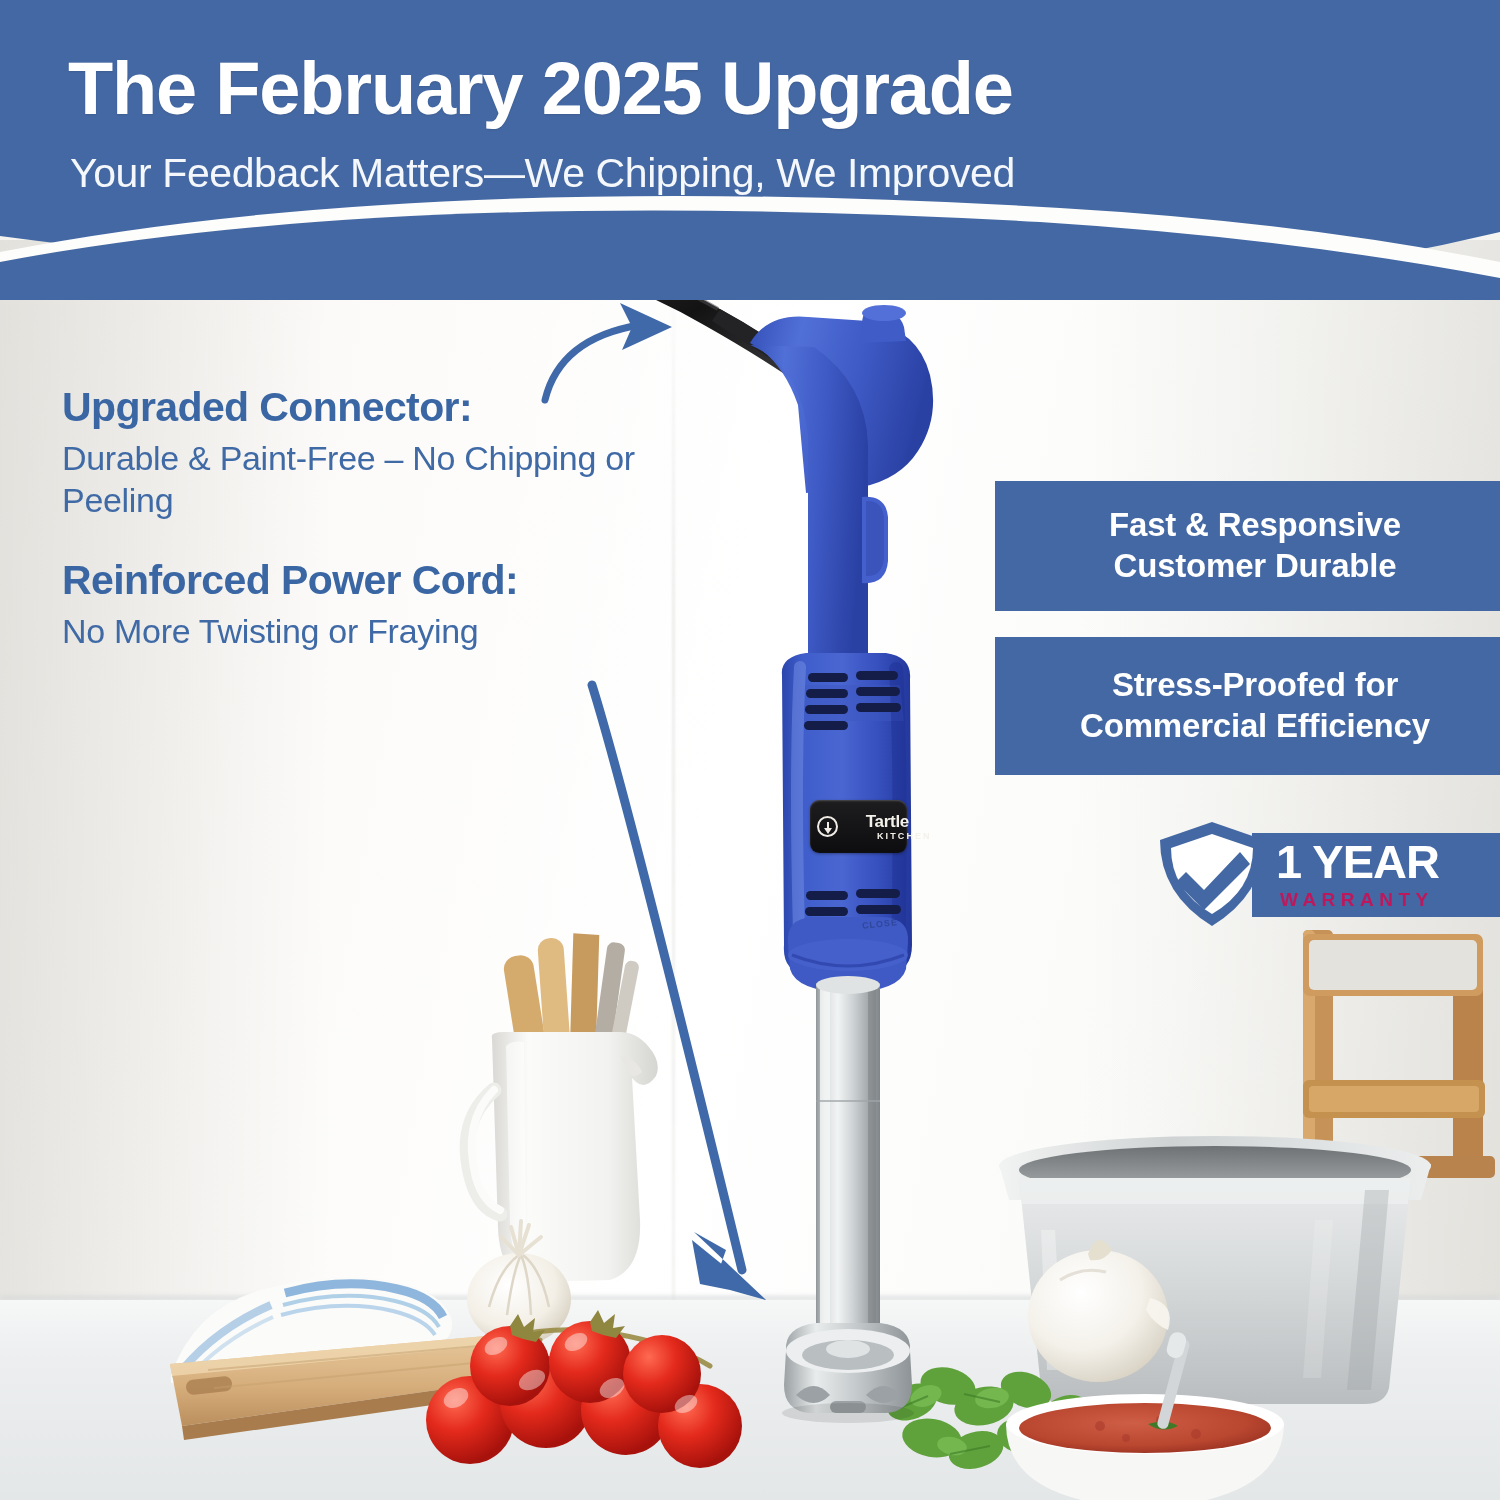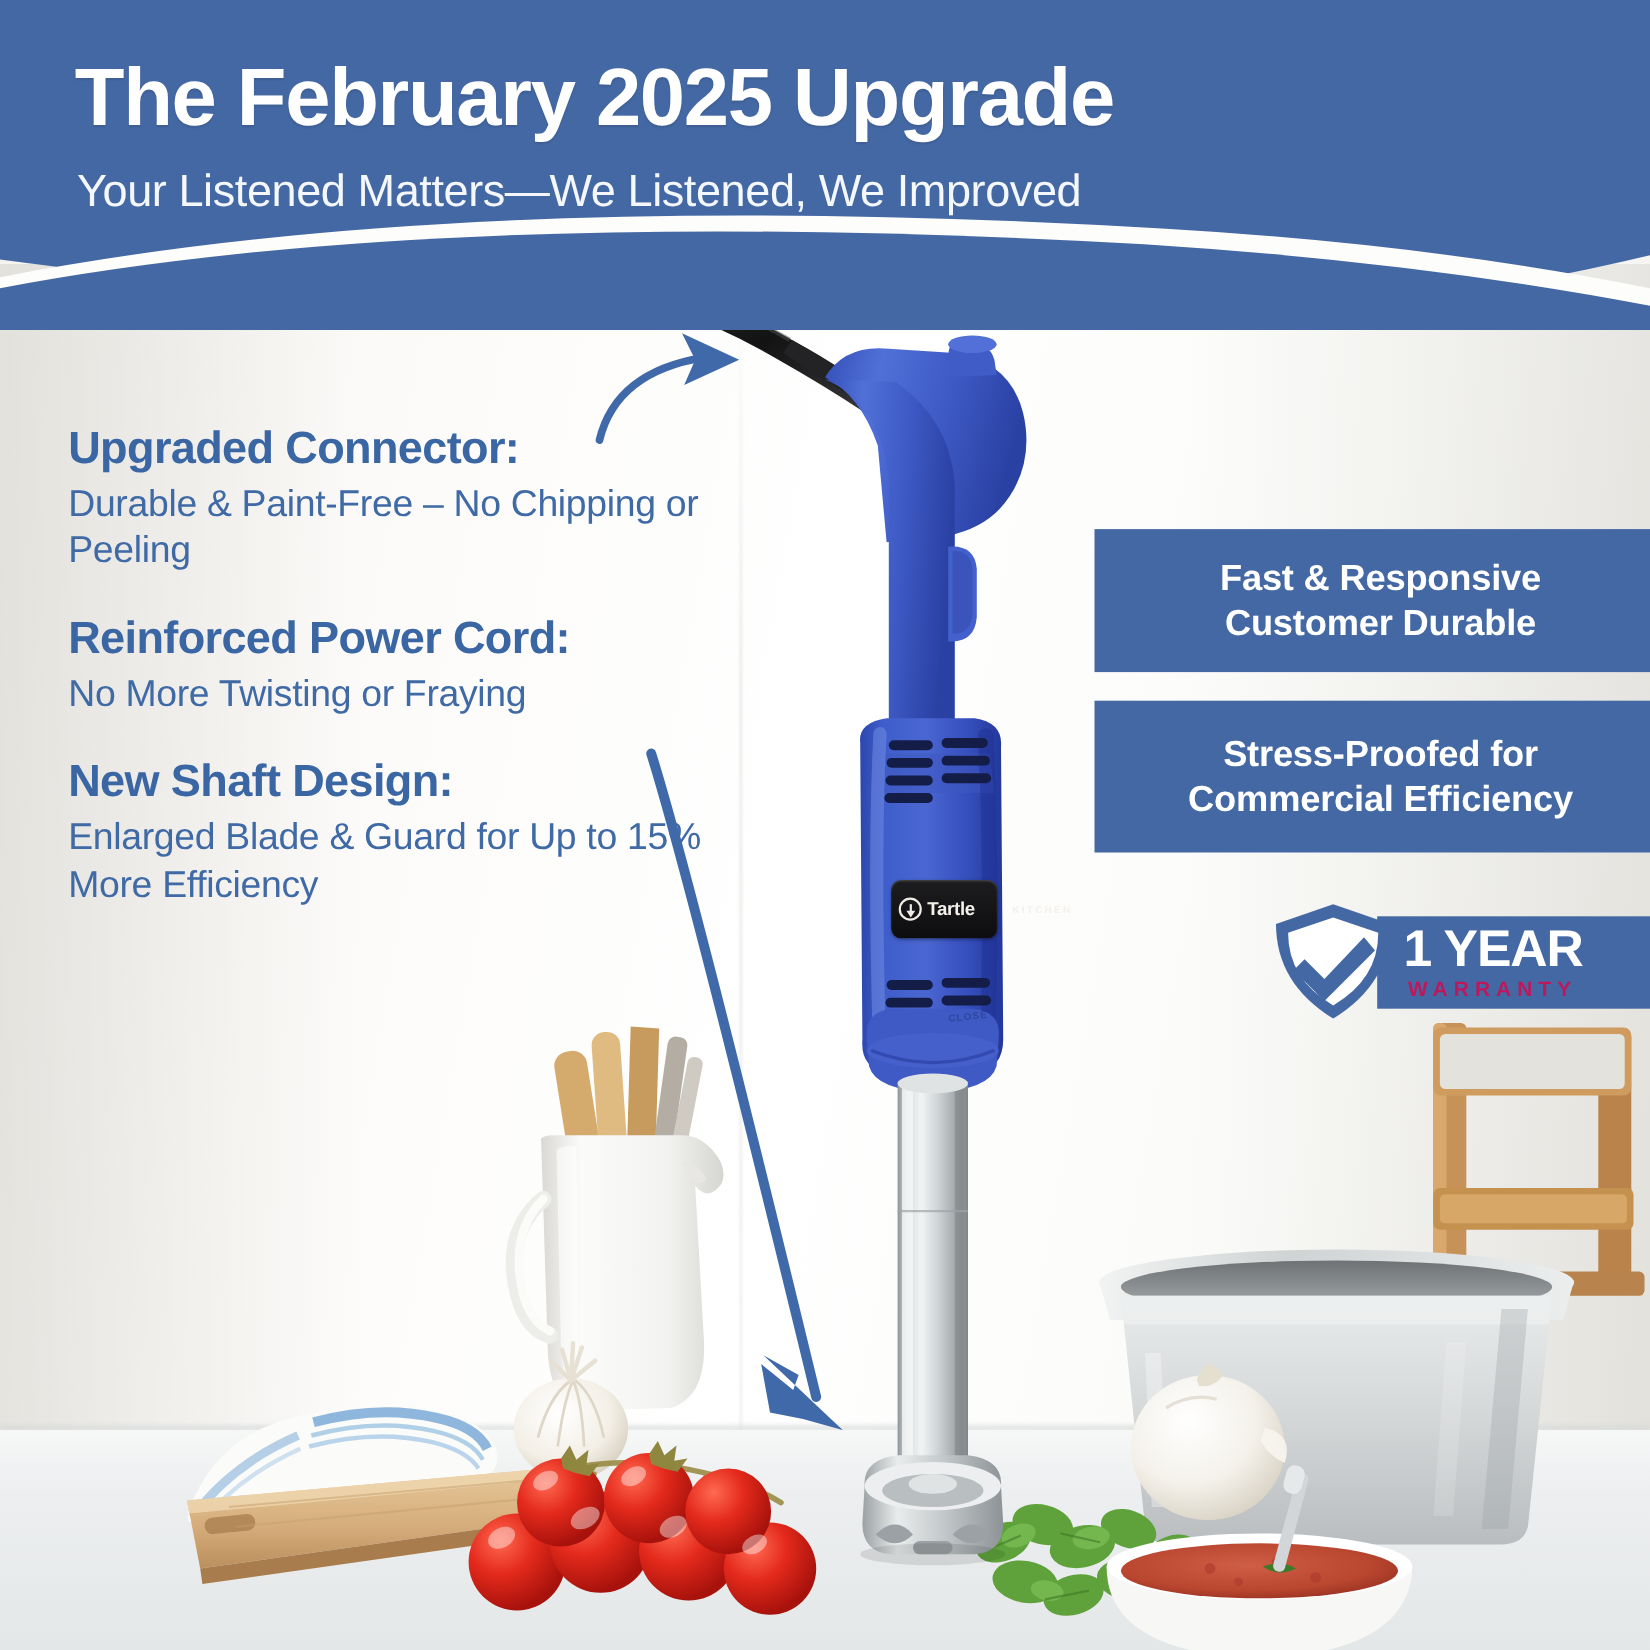--- a/index.html
+++ b/index.html
@@ -125,21 +125,21 @@
   }
   .brand-mark::before{
     content:""; position:absolute; left:50%; top:4px; width:2px; height:9px;
     background:#f0ece5; transform:translateX(-50%);
   }
   .brand-mark::after{
     content:""; position:absolute; left:50%; top:10px;
     border-left:4px solid transparent; border-right:4px solid transparent;
     border-top:6px solid #f0ece5; transform:translateX(-50%);
   }
-  .brand-txt { display:flex; flex-direction:row; line-height:1;align-items:center; }
+  .brand-txt { display:flex; flex-direction:column; line-height:1;align-items:center; }
   .brand-name { font-size:17px; font-weight:700; color:#f4f1eb; letter-spacing:-.3px; }
   .brand-kitchen { font-size:9px; font-weight:700; color:#f4f1eb; letter-spacing:2.1px; margin-top:2px;padding-left:34px; }
 
   .close-mark{
     position:absolute; left:262px; top:664px;
     font-size:9px; letter-spacing:1px; font-weight:700;
     color:rgba(20,40,90,.38); transform:rotate(-6deg);
   }
 
   
@@ -531,35 +531,31 @@
   </div>
 
   <div class="header">
     <svg width="1500" height="300" viewBox="0 0 1500 300" style="position:absolute;left:0;top:0;">
       <path d="M0 0 L1500 0 L1500 232 Q1140 318 700 296 Q300 276 0 236 Z" fill="#4468a3"></path>
       <path d="M0 252 Q420 170 1060 208 Q1300 222 1500 262 L1500 300 L0 300 Z" fill="#fdfdfb"></path>
       <path d="M0 262 Q400 186 1040 222 Q1290 238 1500 278 L1500 300 L0 300 Z" fill="#4468a3"></path>
       <path d="M0 300 L0 292 Q400 216 1040 252 Q1300 270 1500 308 L1500 300 Z" fill="#fdfdfb" opacity="0"></path>
     </svg>
     <div class="header-title">The February 2025 Upgrade</div>
-    <div class="header-sub">Your Listened Matters—We Listened, We Improved</div>
+    <div class="header-sub">Your Feedback Matters—We Chipping, We Improved</div>
   </div>
 
   <div class="features">
     <div class="feature">
       <div class="feature-title">Upgraded Connector:</div>
       <div class="feature-desc">Durable &amp; Paint-Free – No Chipping or Peeling</div>
     </div>
     <div class="feature">
       <div class="feature-title">Reinforced Power Cord:</div>
       <div class="feature-desc">No More Twisting or Fraying</div>
-    </div>
-    <div class="feature">
-      <div class="feature-title">New Shaft Design:</div>
-      <div class="feature-desc">Enlarged Blade &amp; Guard for Up to 15% More Efficiency</div>
     </div>
   </div>
 
   <svg class="arrows" width="1500" height="1500" viewBox="0 0 1500 1500">
 
     <g>
       <path d="M545 400 Q560 338 640 325" fill="none" stroke="#3f69a8" stroke-width="7" stroke-linecap="round"></path>
       <path d="M620 303 L672 327 L622 350 L632 327 Z" fill="#3f69a8"></path>
     </g>
 

